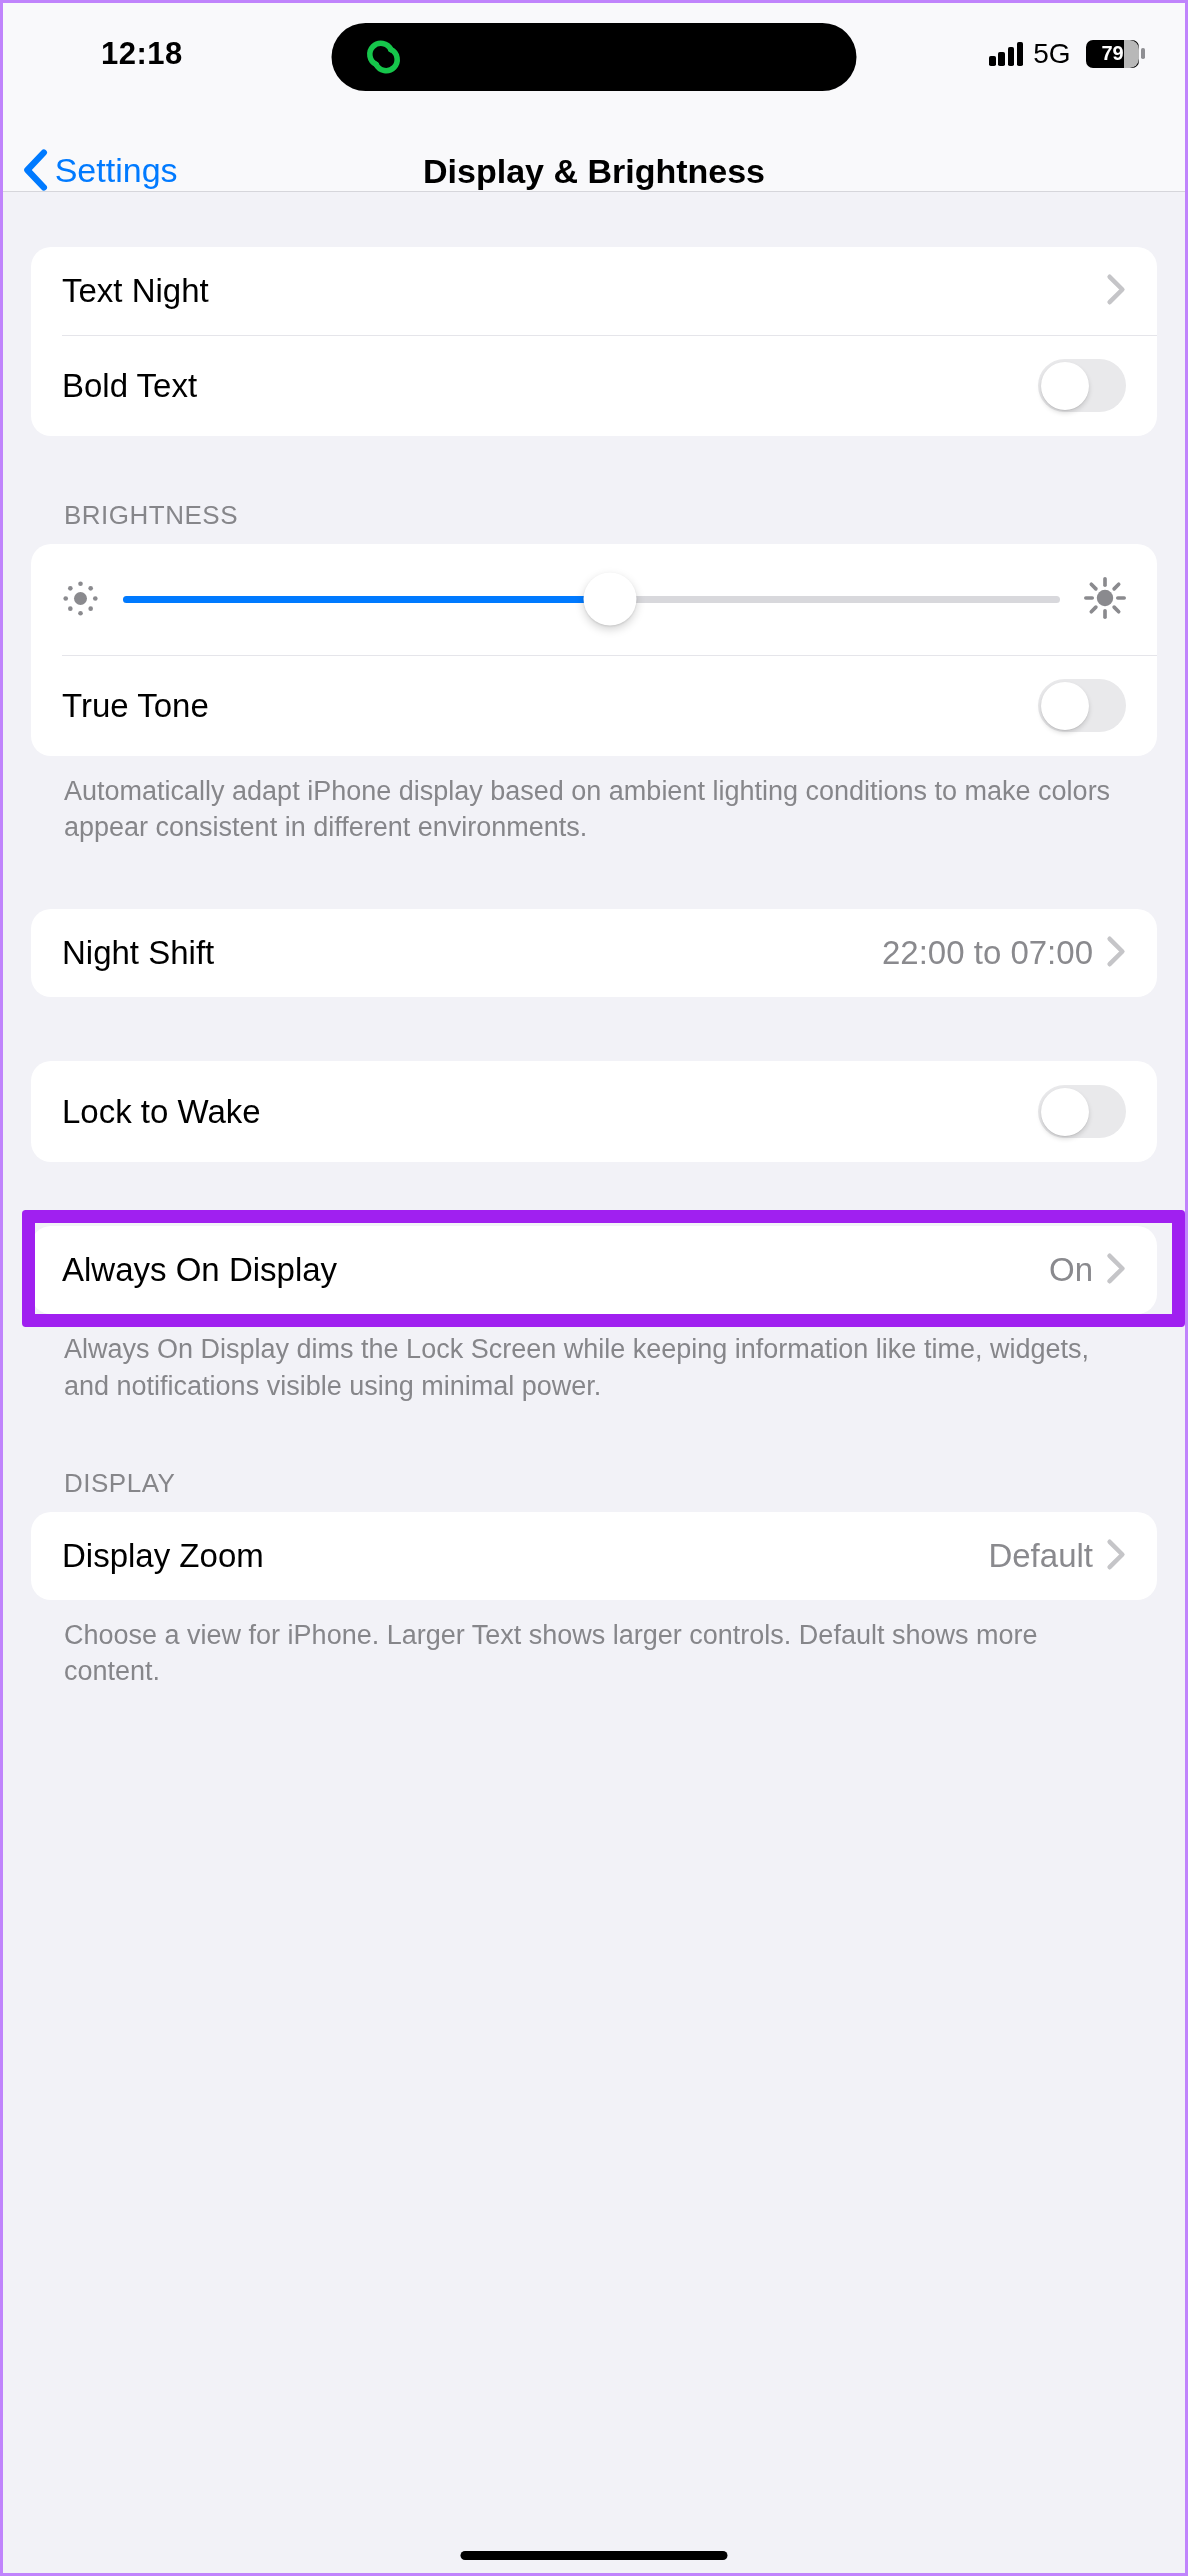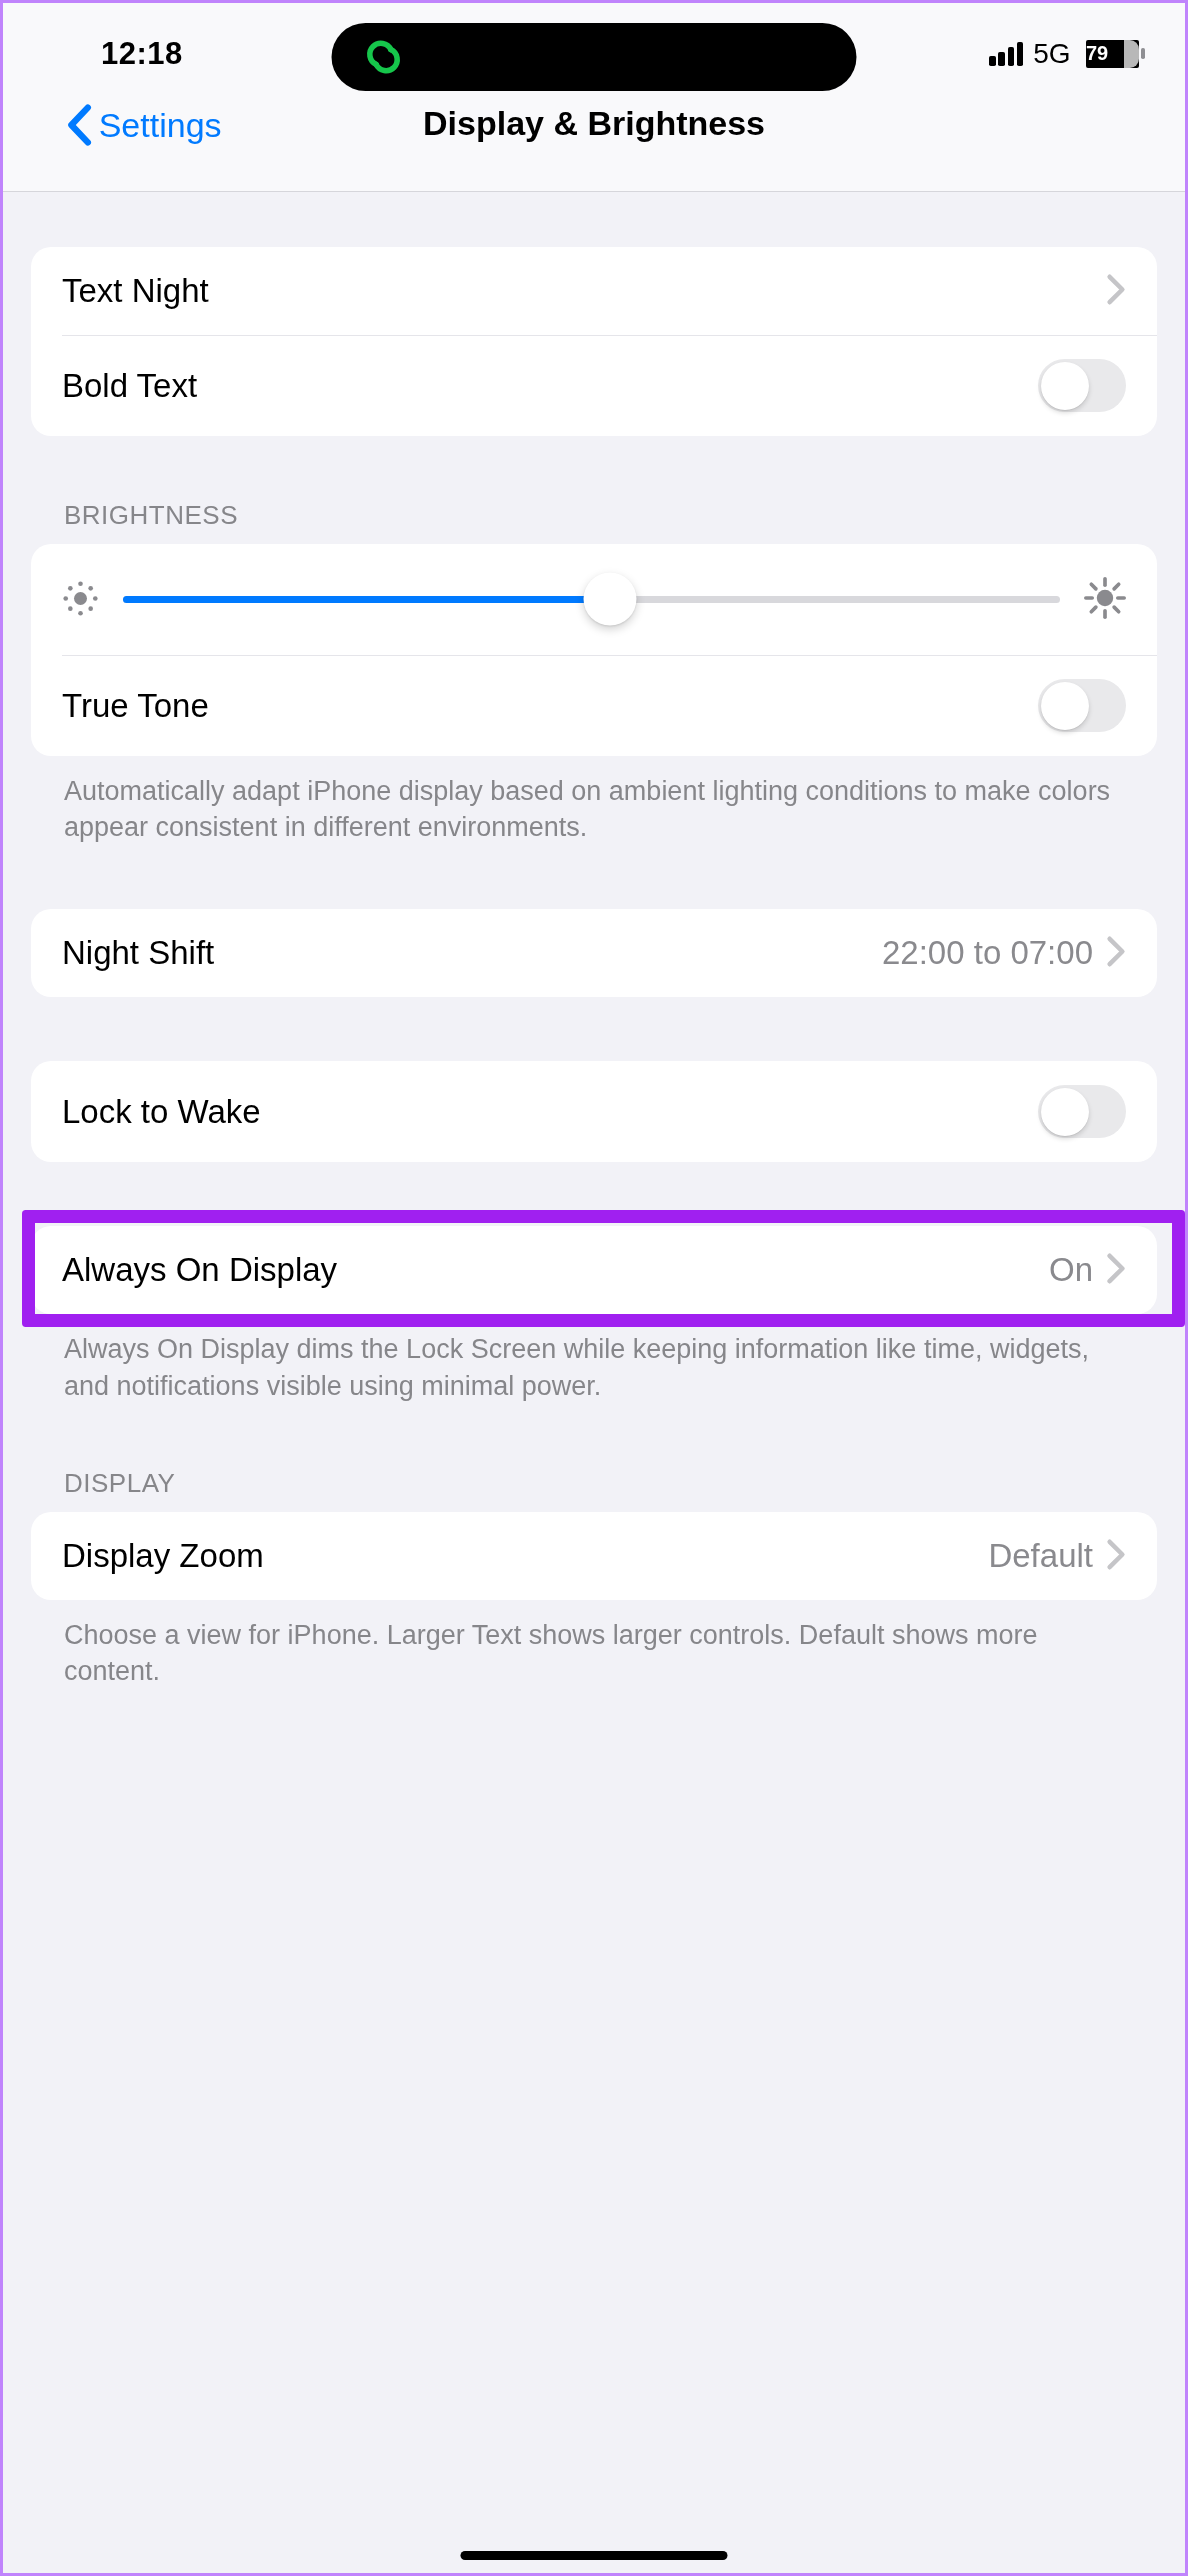--- a/index.html
+++ b/index.html
@@ -62,25 +62,25 @@
   .signal-bars span:nth-child(3){height:18.4px;}
   .signal-bars span:nth-child(4){height:24px;}
   .network-label {
     font-size: 28px;
     font-weight: 500;
   }
   .battery {
     position: relative;
     width: 53px;
     height: 28px;
-    border-radius: 2px;
+    border-radius: 7px;
     background: #000;
     display: flex;
     align-items: center;
-    justify-content: flex-start;
+    justify-content: center;
     margin-left: 5.5px;
   }
   .battery-fill {
     position: absolute;
     right: 0; top: 0; bottom: 0;
     width: 14.7px;
     background: #b8b8b8;
     border-top-right-radius: 9.2px;
     border-bottom-right-radius: 9.2px;
   }
@@ -100,23 +100,22 @@
     background: #8f8f93;
     border-radius: 1.8px;
   }
 
   
   .nav-header {
     height: 88px;
     background: #f9f9fb;
     border-bottom: 0.9px solid #d6d6db;
     display: flex;
-    align-items: flex-start;
-    position: relative;
-    padding-left: 44px;
+    align-items: flex-end;
+    position: relative;
   }
   .back-btn {
     display: flex;
     align-items: center;
     gap: 0px;
     color: #007aff;
     padding-left: 14.7px;
   }
   .back-chevron svg { display:block; }
   .back-label {

